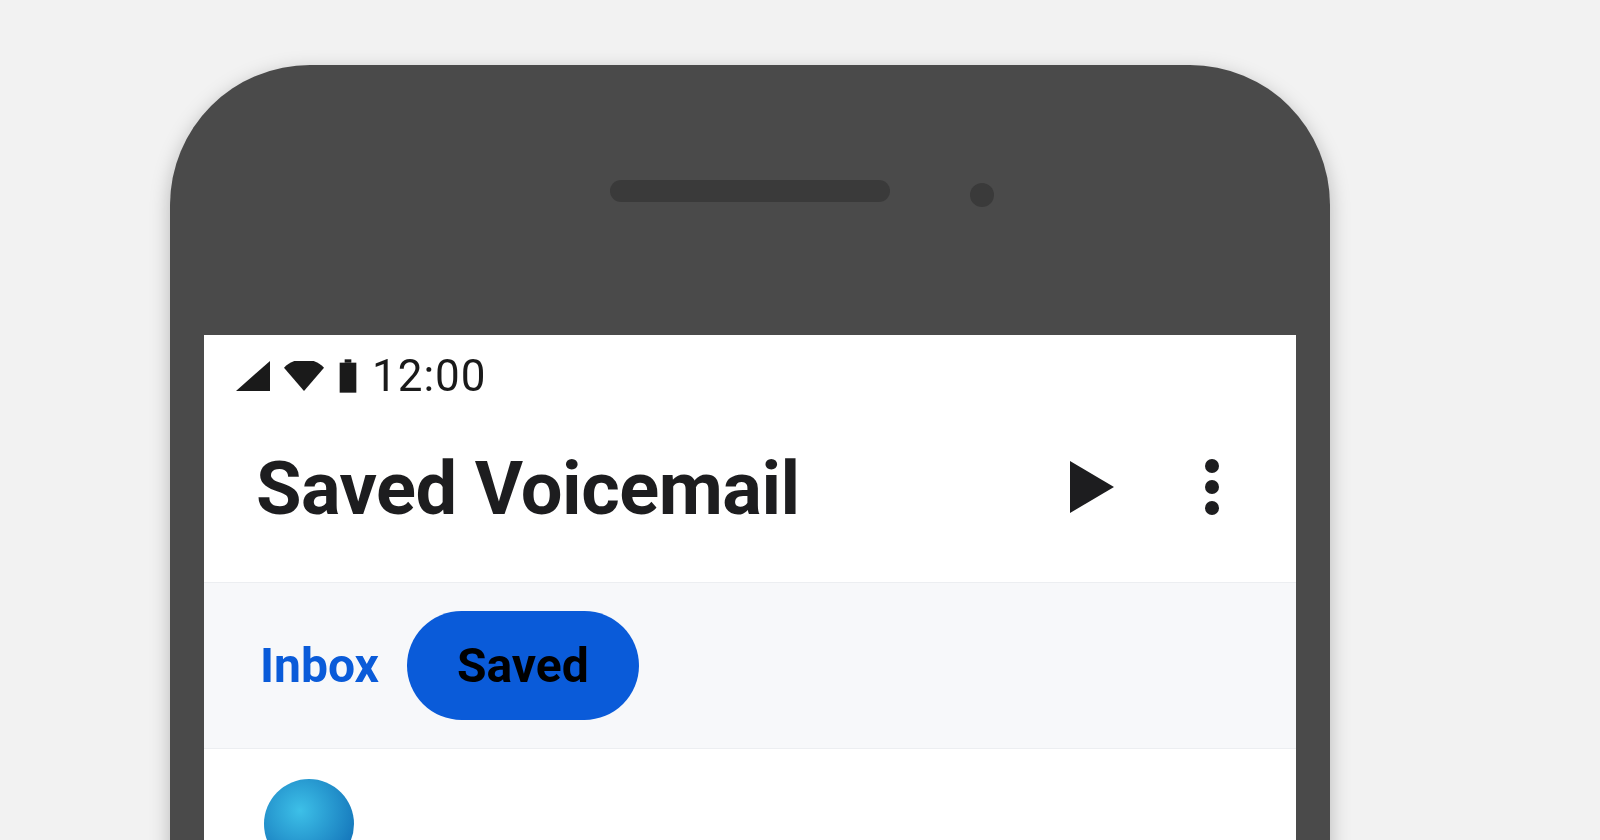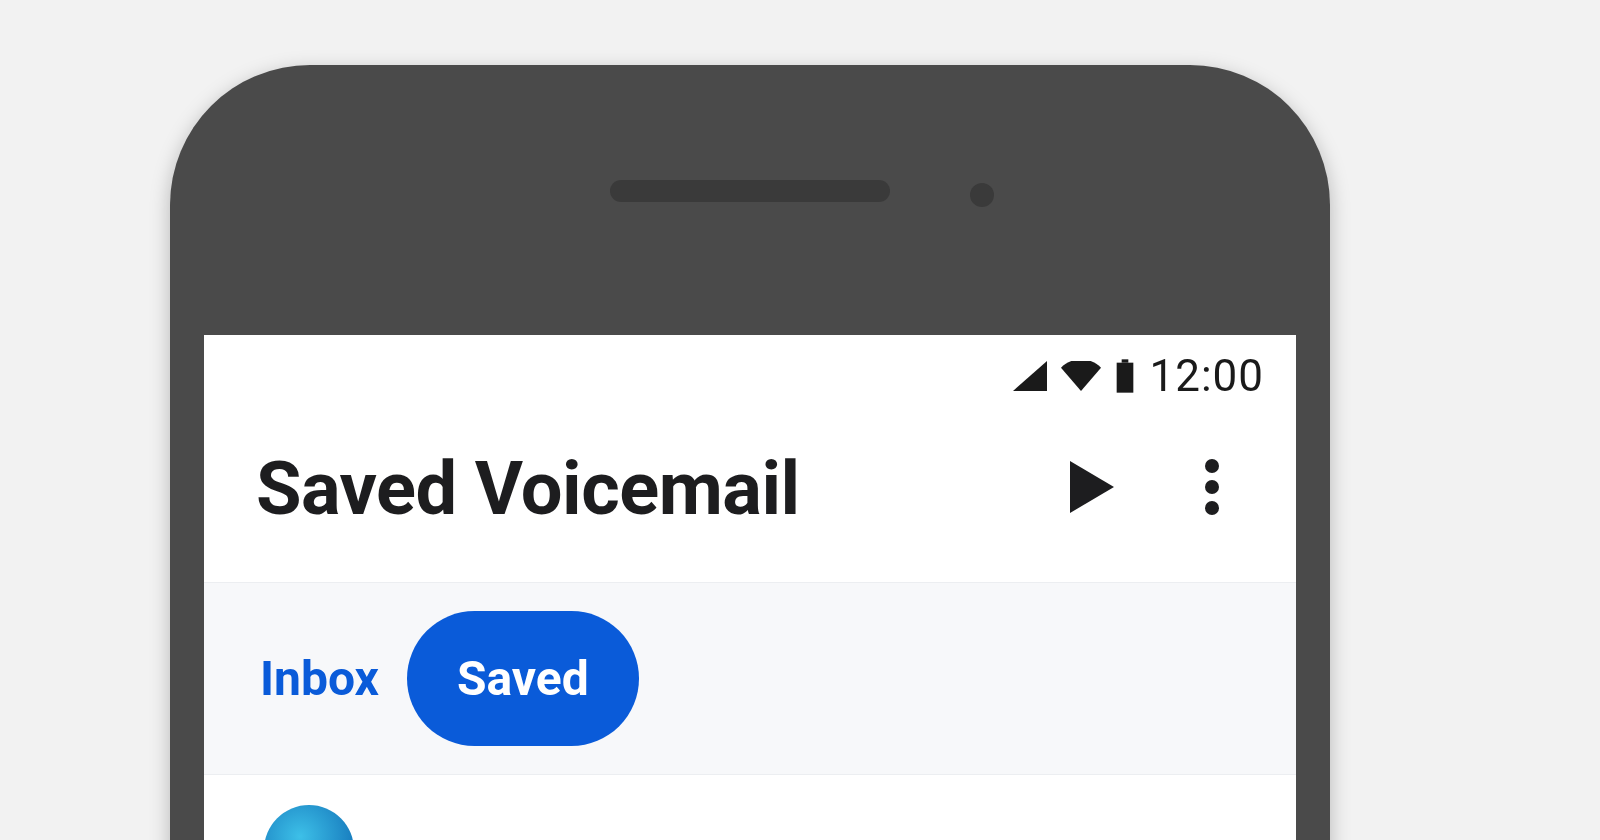--- a/index.html
+++ b/index.html
@@ -49,21 +49,21 @@
     right: 34px;
     top: 270px;
     bottom: 34px;
     background: #ffffff;
     overflow: hidden;
   }
 
   
   .statusbar {
     display: flex;
-    justify-content: flex-end;
+    justify-content: flex-start;
     align-items: center;
     gap: 14px;
     padding: 12px 32px 0 32px;
     height: 58px;
     color: #1a1a1a;
   }
   .statusbar svg { display: block; }
   .status-time {
     font-size: 44px;
     font-weight: 400;
@@ -107,22 +107,22 @@
   .tab {
     font-size: 48px;
     font-weight: 700;
     cursor: pointer;
   }
   .tab-inbox {
     color: #0a5bd9;
   }
   .tab-saved {
     background: #0a5bd9;
-    color: #ffffff;
-    padding: 39px 50px;
+    color: #000000;
+    padding: 26px 50px;
     border-radius: 999px;
   }
 
   
   .list {
     padding: 30px 60px;
     display: flex;
     align-items: center;
     gap: 40px;
   }

